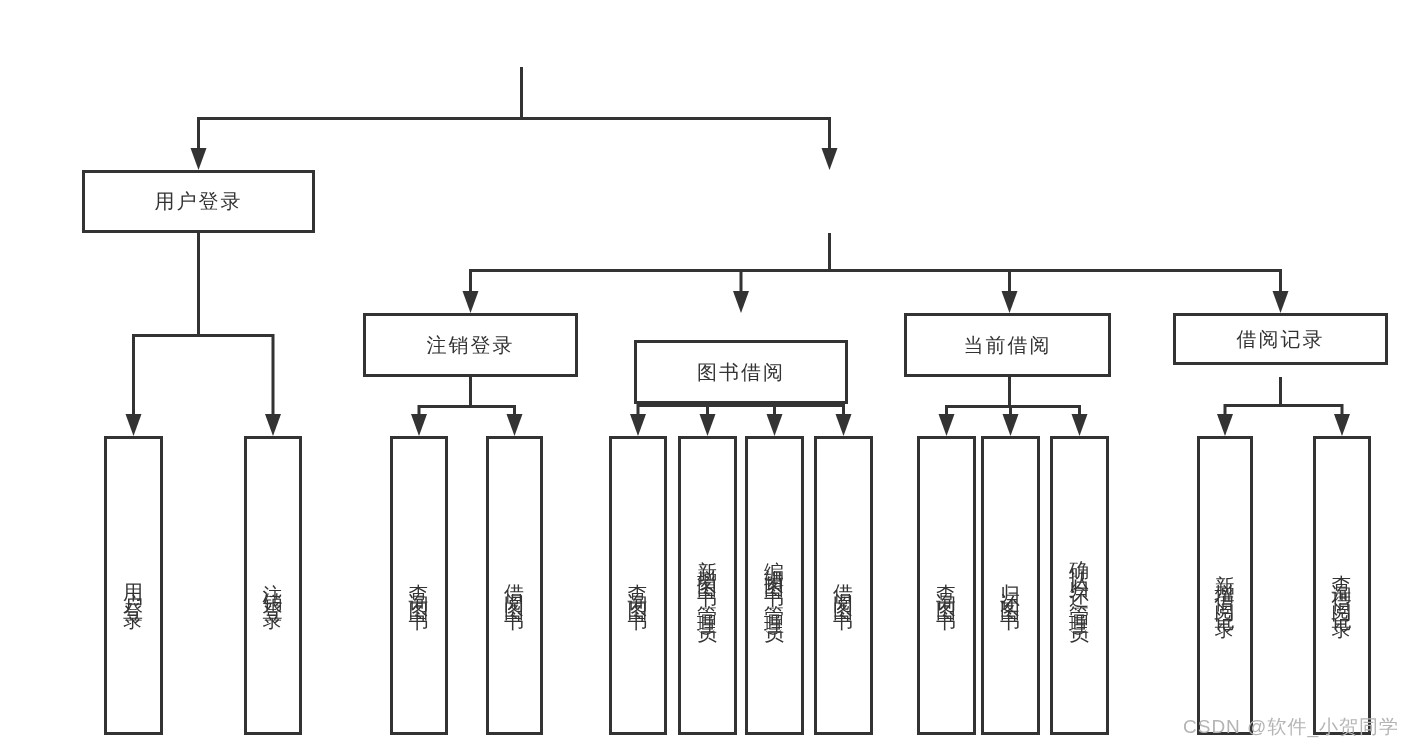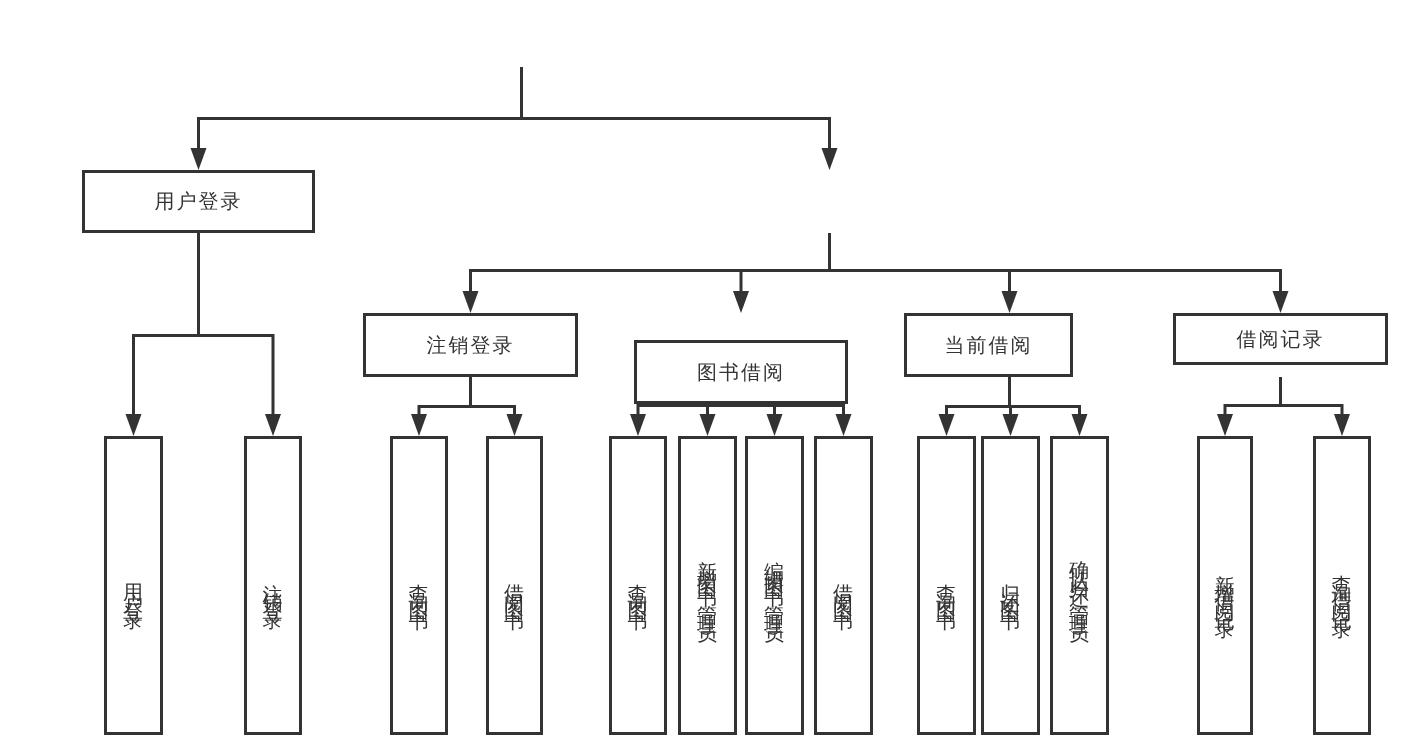--- a/index.html
+++ b/index.html
@@ -99,21 +99,21 @@
   <div class="box" style="left:82px; top:170px; width:233px; height:63px;">
     <span>用户登录</span>
   </div>
 
   <div class="box" style="left:363px; top:313px; width:215px; height:64px;">
     <span>注销登录</span>
   </div>
   <div class="box" style="left:634px; top:313px; width:214px; height:64px;margin-top:27px;">
     <span>图书借阅</span>
   </div>
-  <div class="box" style="left:904px; top:313px; width:169px; height:64px;">
+  <div class="box" style="left:904px; top:313px; width:207px; height:64px;">
     <span>当前借阅</span>
   </div>
   <div class="box" style="left:1173px; top:313px; width:215px; height:52px;">
     <span>借阅记录</span>
   </div>
 
   <div class="box vbox" style="left:104px; top:436px; width:59px; height:299px;">
     <span>用户登录</span>
   </div>
   <div class="box vbox" style="left:244px; top:436px; width:58px; height:299px;">
@@ -150,14 +150,15 @@
     <span>确认归还（管理员）</span>
   </div>
 
   <div class="box vbox" style="left:1197px; top:436px; width:56px; height:299px;">
     <span>新增借阅记录</span>
   </div>
   <div class="box vbox" style="left:1313px; top:436px; width:58px; height:299px;">
     <span>查询借阅记录</span>
   </div>
 
+  <div class="watermark">CSDN @软件_小贺同学</div>
 
 </div>
 
 </body></html>

